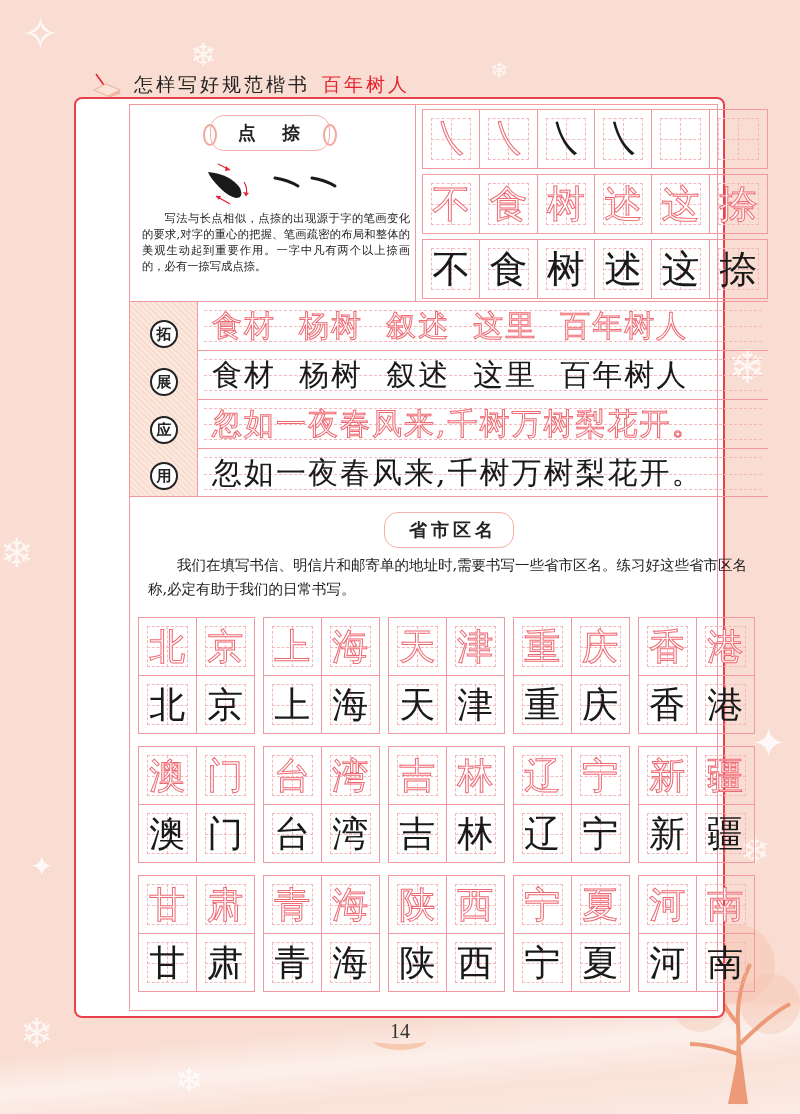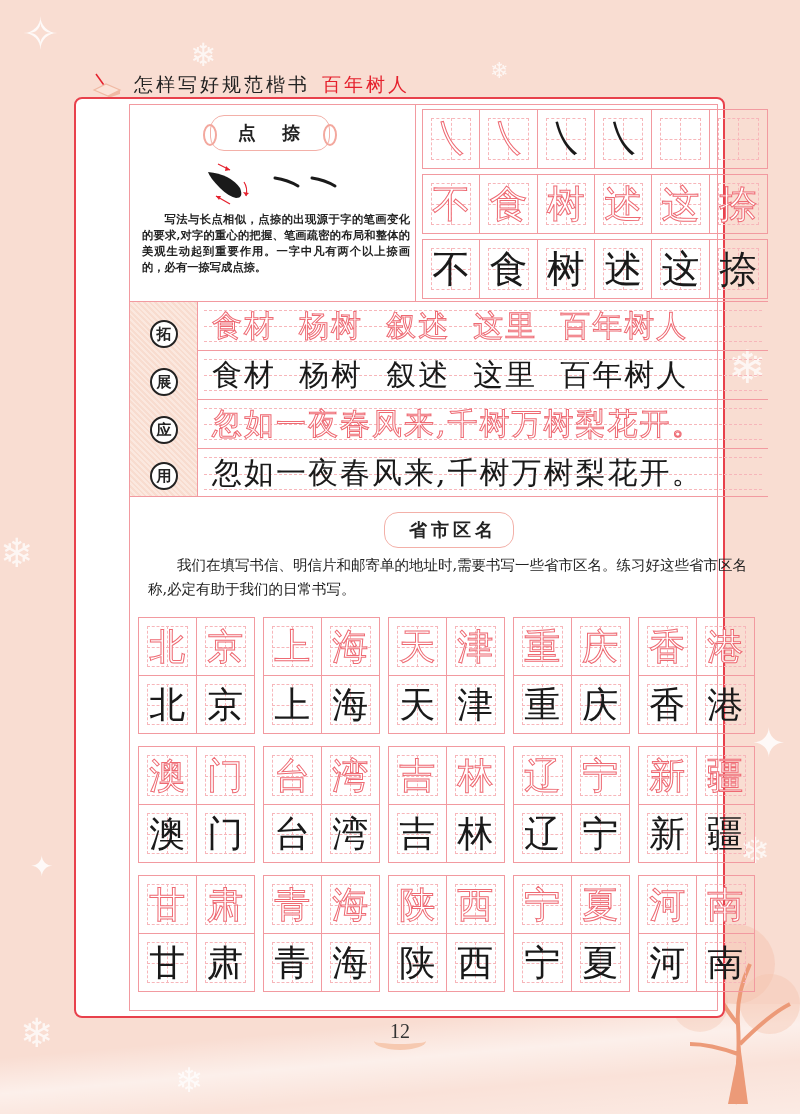--- a/index.html
+++ b/index.html
@@ -57,21 +57,20 @@
   .scroll-title .scroll-frame::before { left: -8px; }
   .scroll-title .scroll-frame::after { right: -8px; }
   .scroll-label { position: relative; font-family: "DejaVu Sans", sans-serif; font-weight: bold; font-size: 18px; letter-spacing: 10px; color: #222; padding-left: 8px; }
 
   .stroke-demo { position: absolute; left: 70px; top: 55px; width: 150px; height: 45px; }
 
   .desc {
     position: absolute; left: 12px; top: 106px; width: 268px;
     font-size: 11.3px; line-height: 16px; color: #222; text-indent: 2em;
     text-align: justify;
-    font-weight: bold;
   }
 
   .stroke-grid {
     position: absolute; left: 292px; top: 4px; width: 346px;
   }
   .grid-row { display: flex; border: 1.5px solid #f29aa0; margin-bottom: 5px; }
   .cell {
     width: 57.5px; height: 58px; position: relative;
     border-right: 1.5px solid #f29aa0;
     display: flex; align-items: center; justify-content: center;
@@ -681,14 +680,14 @@
             </div>
         </div>
       </div>
     </div>
 
   </div>
 </div>
 
 <div class="page-num">
   <div class="wing"></div>
-  <span>12</span>
+  <span>14</span>
 </div>
 
 </body></html>

